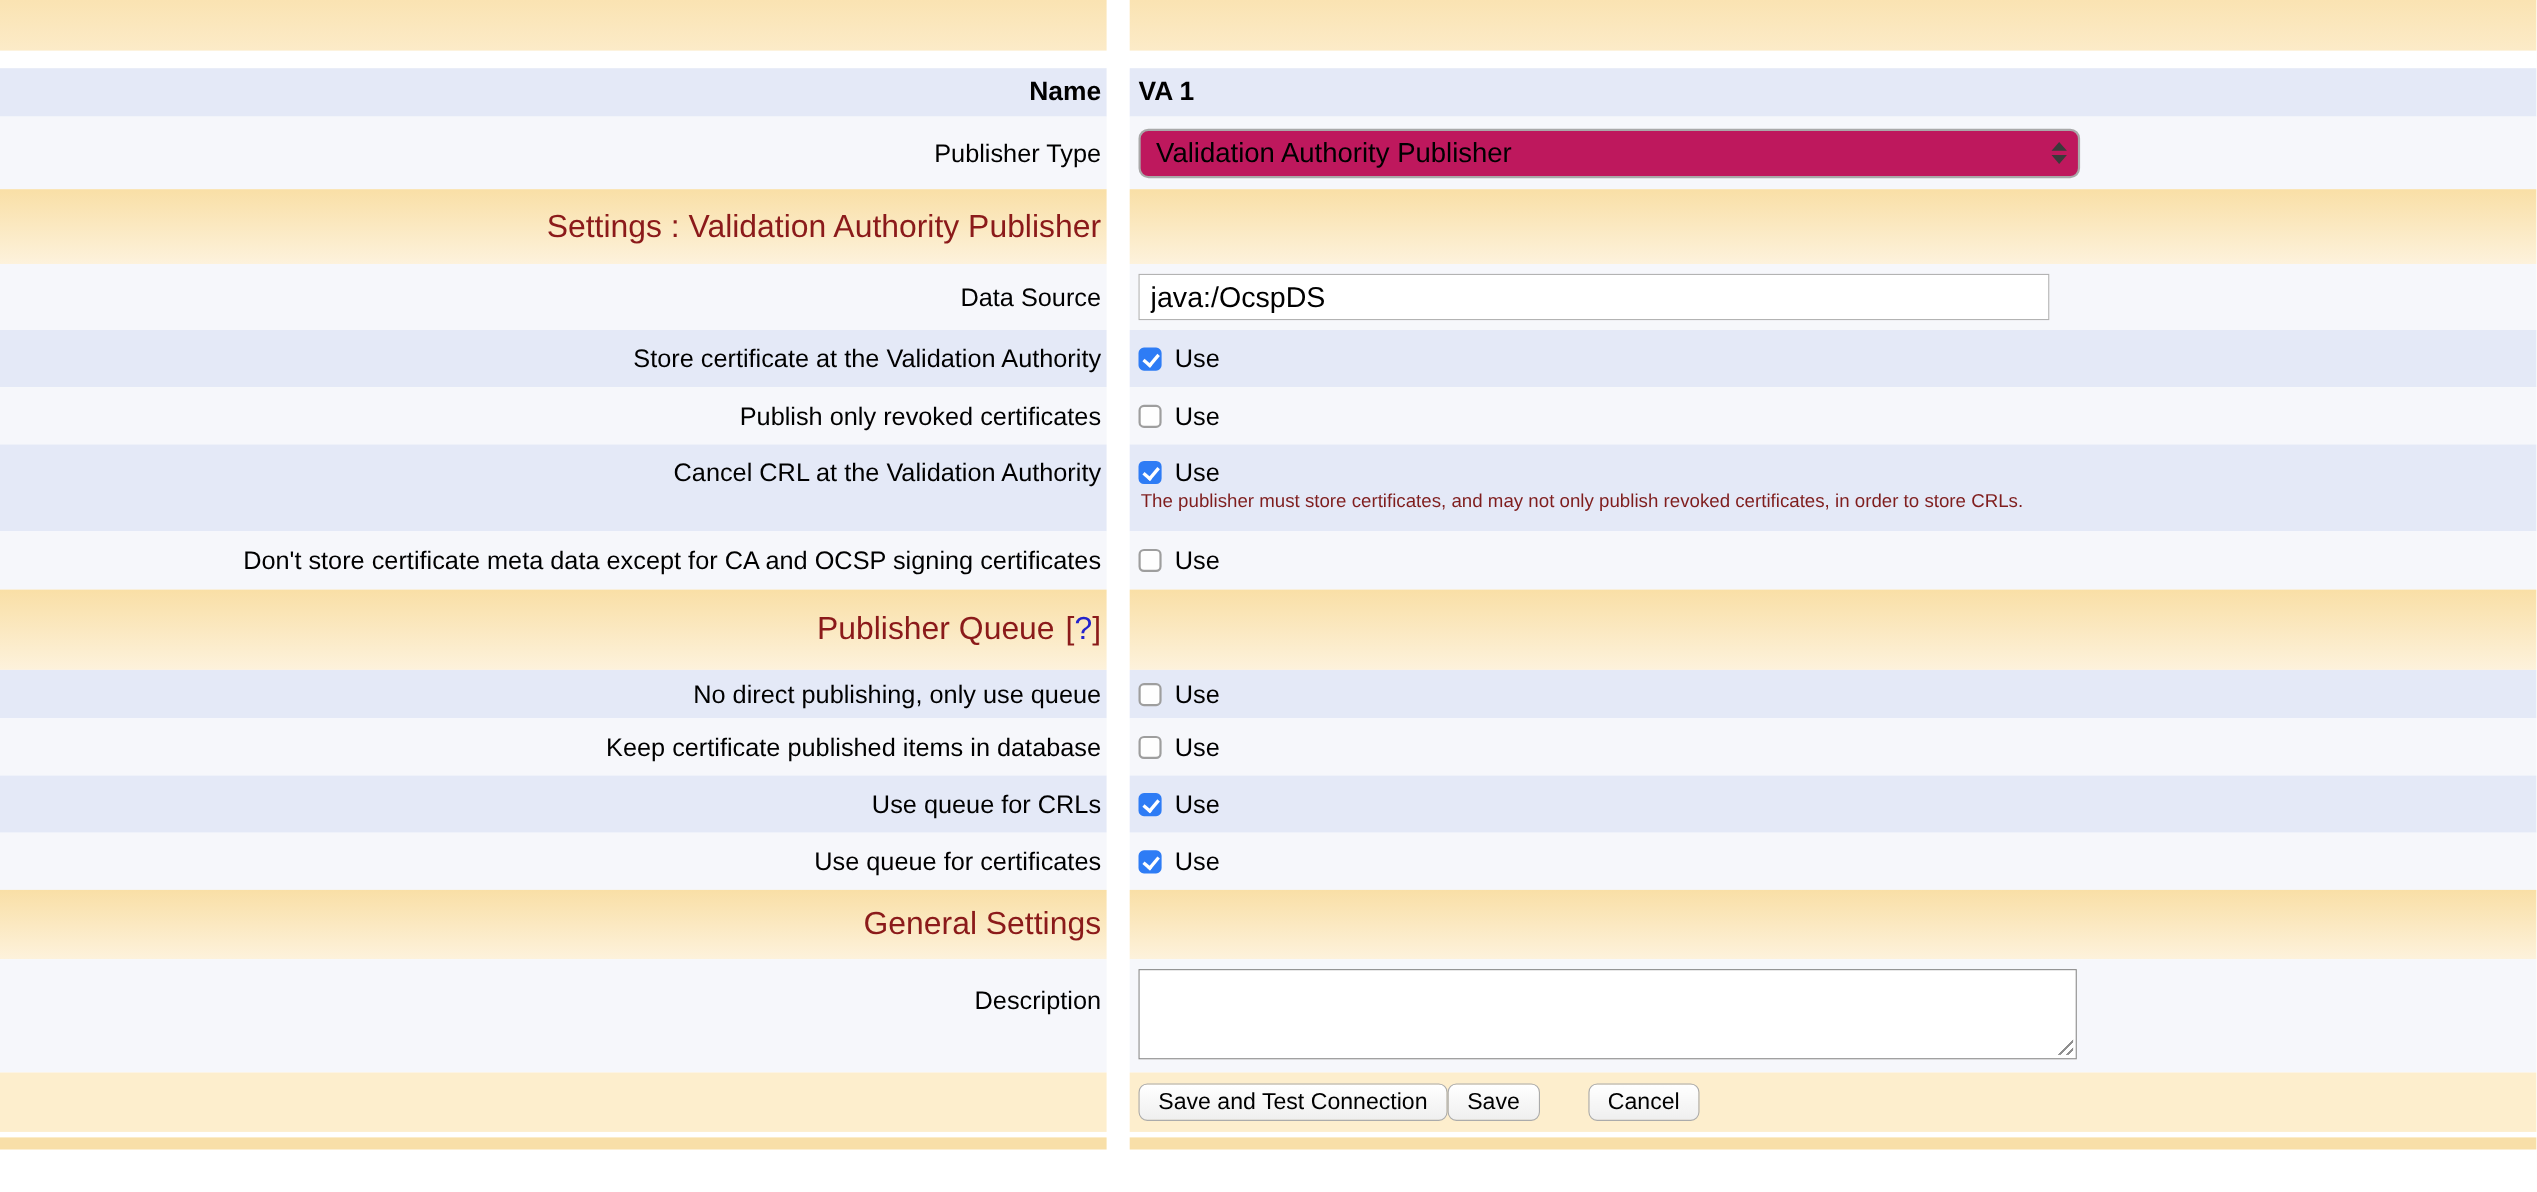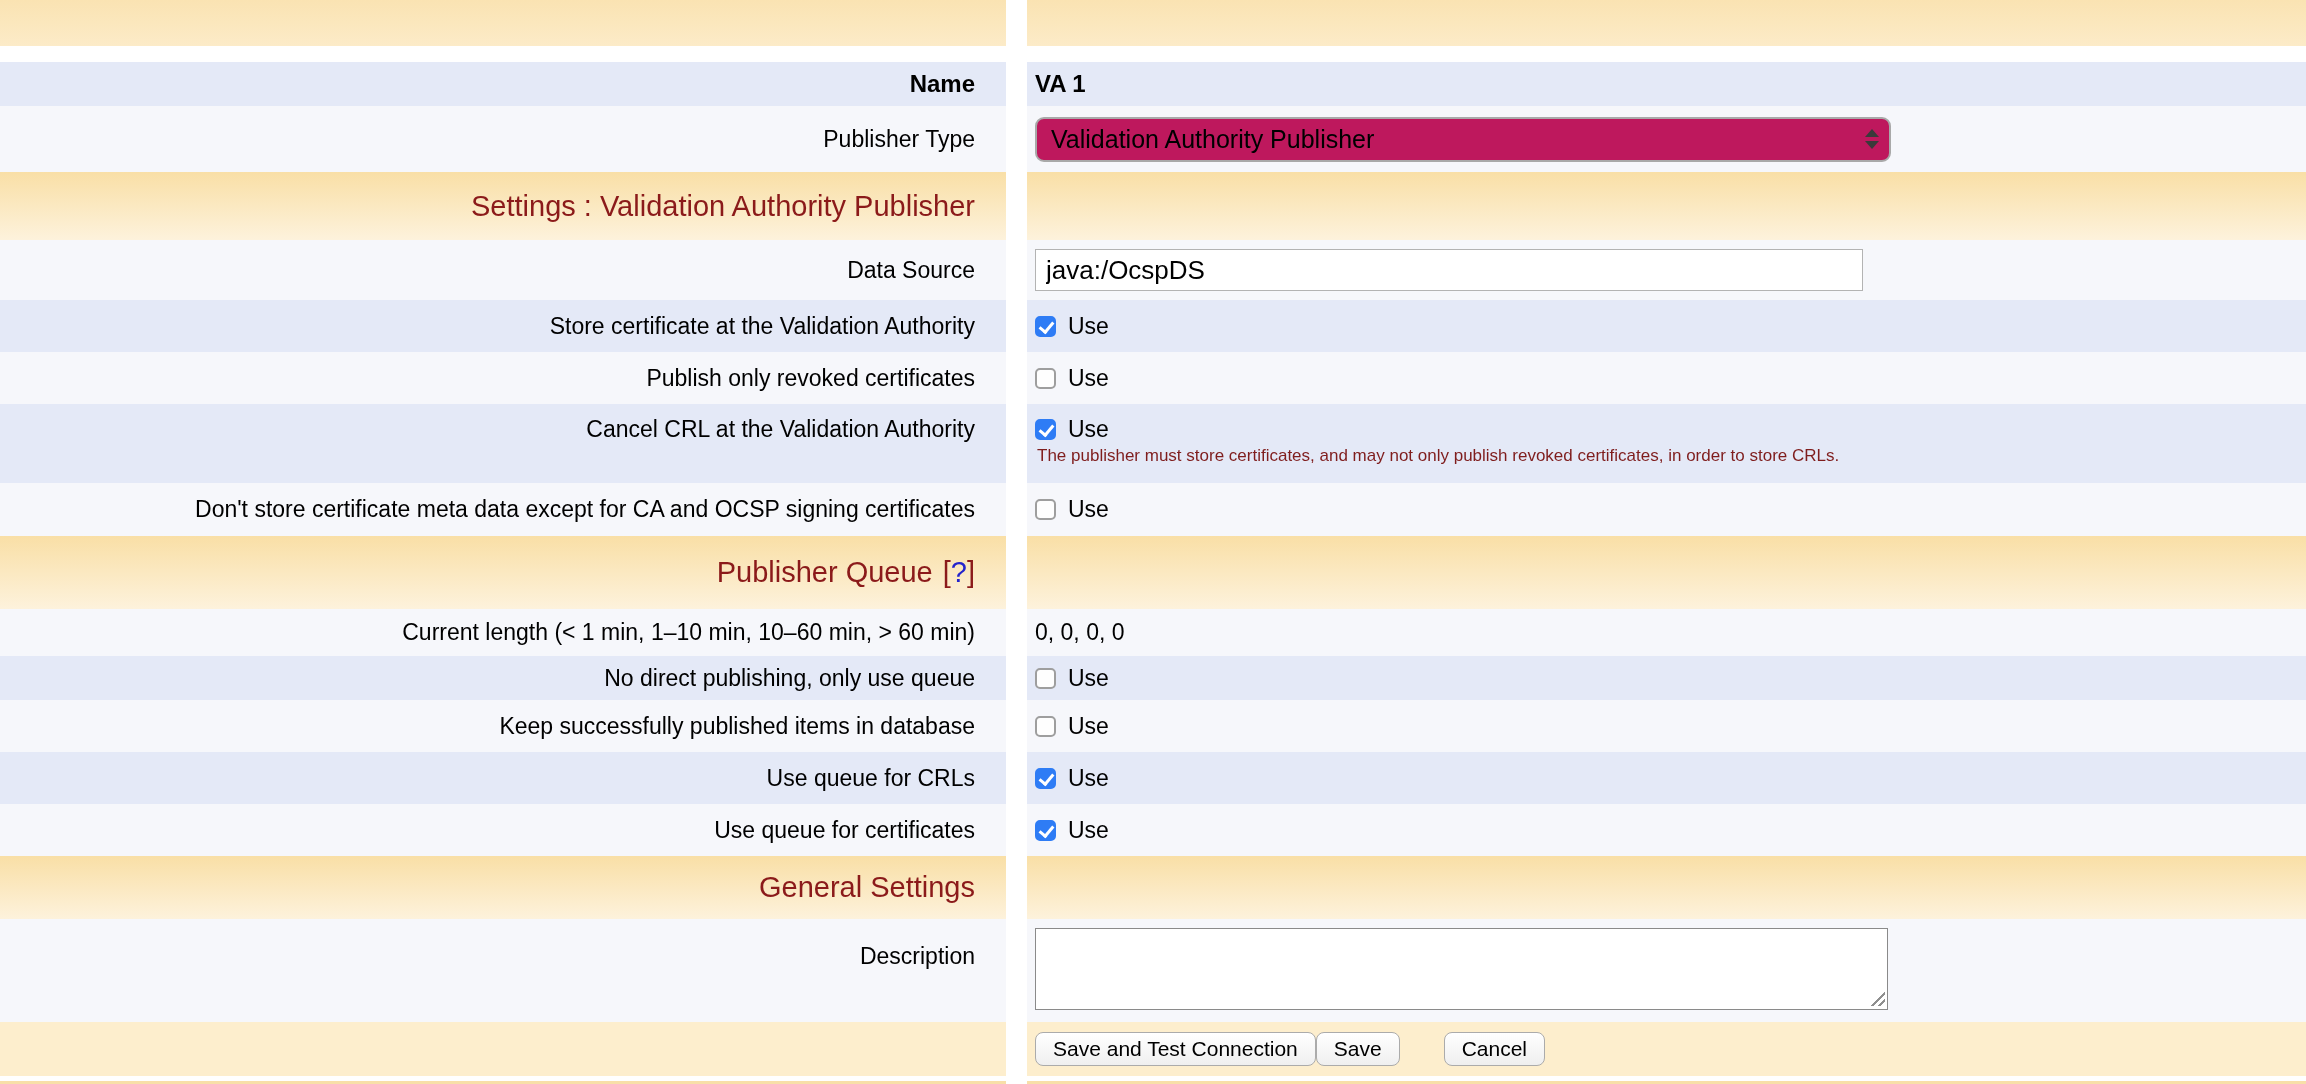--- a/index.html
+++ b/index.html
@@ -1,19 +1,19 @@
 <!DOCTYPE html>
 <html><head>
 <meta charset="utf-8">
 <style>
   html,body{margin:0;padding:0;background:#ffffff}
   body{width:2306px;height:1084px;overflow:hidden;font-family:"Liberation Sans","DejaVu Sans",sans-serif;color:#000}
 
   .row{display:flex;column-gap:21px;width:100%}
-  .cl{flex:0 0 1006px;box-sizing:border-box;display:flex;justify-content:flex-end;align-items:center;padding-right:31px;text-align:right}
+  .cl{flex:0 0 1006px;box-sizing:border-box;display:flex;justify-content:flex-end;align-items:center;padding-right:5px;text-align:right}
   .cr{flex:1 1 auto;box-sizing:border-box;display:flex;align-items:center;padding-left:8px}
 
   .blue > div{background:#e4e9f7}
   .lite > div{background:#f6f7fb}
   .hdrrow > div{background:linear-gradient(180deg,#f9dfa6,#fdf2dc)}
   .band-top > div{background:linear-gradient(180deg,#fae3b2,#fcebc8)}
   .btnrow > div{background:#fdeecd}
   .band-bottom > div{background:#f8dfa8}
 
   .label{font-size:23px;line-height:27px}
@@ -144,42 +144,34 @@
     </div>
   </div>
 
   <div class="row hdrrow" style="height:73px">
     <div class="cl">
       <span class="hdr"><span>Publisher Queue</span><span class="help"><span>[</span><a class="help-link">?</a><span>]</span></span></span>
     </div>
     <div class="cr"></div>
   </div>
 
-  <div class="row lite" style="height:47px">
-    <div class="cl">
-        <span class="label">Current length (&lt; 1 min, 1–10 min, 10–60 min, &gt; 60 min)</span>
-      </div>
-    <div class="cr">
-        <span class="value">0, 0, 0, 0</span>
-      </div>
-  </div>
 
   <div class="row blue" style="height:44px">
     <div class="cl">
         <span class="label">No direct publishing, only use queue</span>
       </div>
     <div class="cr">
       <input type="checkbox" class="cb" data-checked="false" style="">
       <span class="use">Use</span>
     </div>
   </div>
 
   <div class="row lite" style="height:52px">
     <div class="cl">
-        <span class="label">Keep successfully published items in database</span>
+        <span class="label">Keep certificate published items in database</span>
       </div>
     <div class="cr">
       <input type="checkbox" class="cb" data-checked="false" style="">
       <span class="use">Use</span>
     </div>
   </div>
 
   <div class="row blue" style="height:52px">
     <div class="cl">
         <span class="label">Use queue for CRLs</span>

